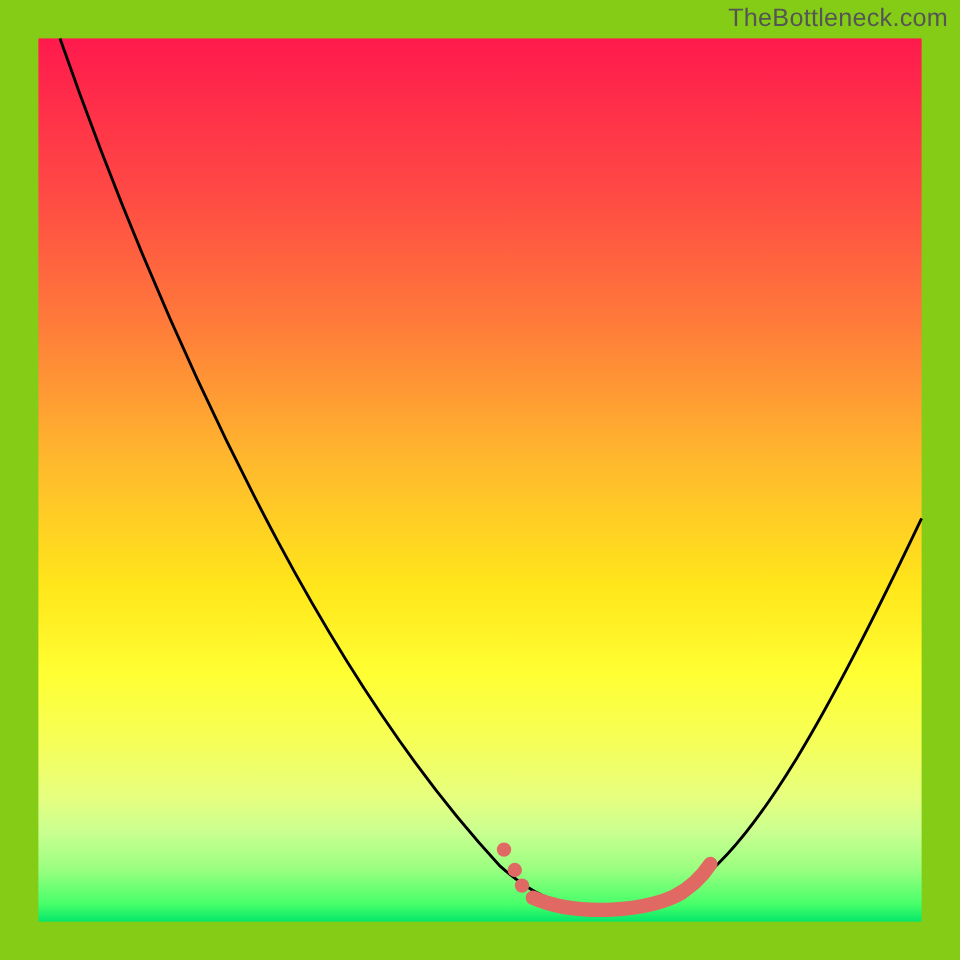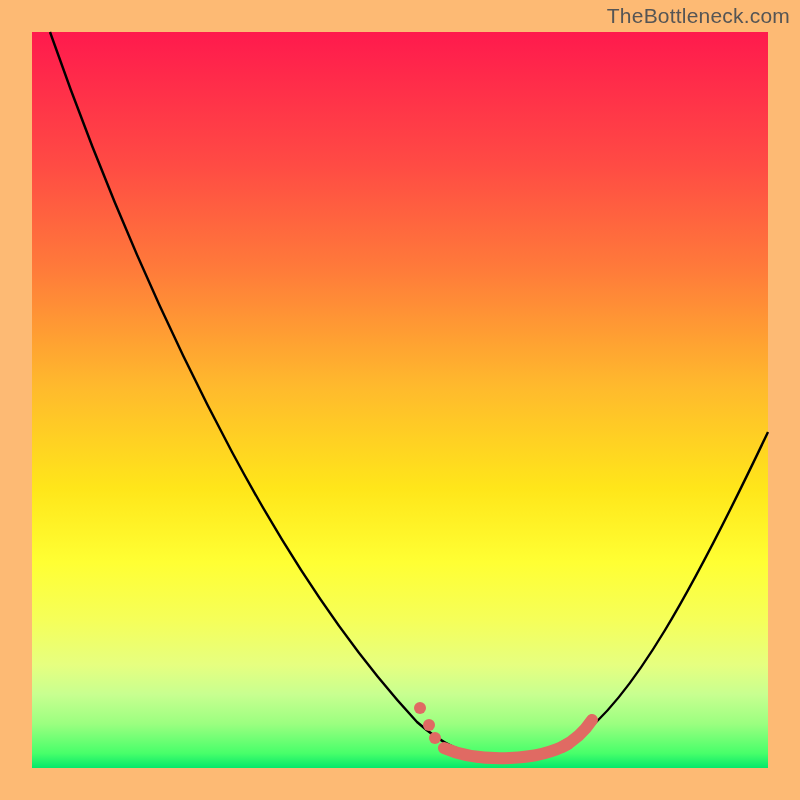--- a/index.html
+++ b/index.html
@@ -10,21 +10,21 @@
     background: #000;
     overflow: hidden;
     font-family: Arial, Helvetica, sans-serif;
   }
   .frame {
     position: absolute;
     left: 0;
     top: 0;
     width: 800px;
     height: 800px;
-    background: #fdba74;
+    background: #84cc16;
   }
   .plot {
     position: absolute;
     left: 32px;
     top: 32px;
     width: 736px;
     height: 736px;
     
     background: linear-gradient(
       to bottom,

